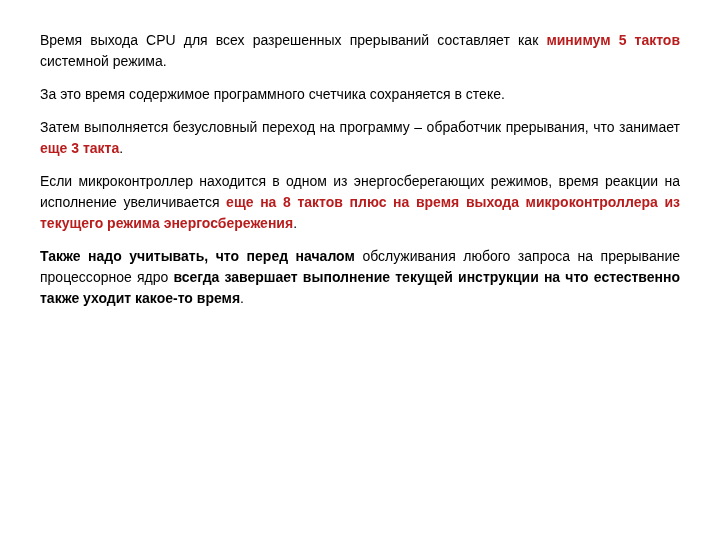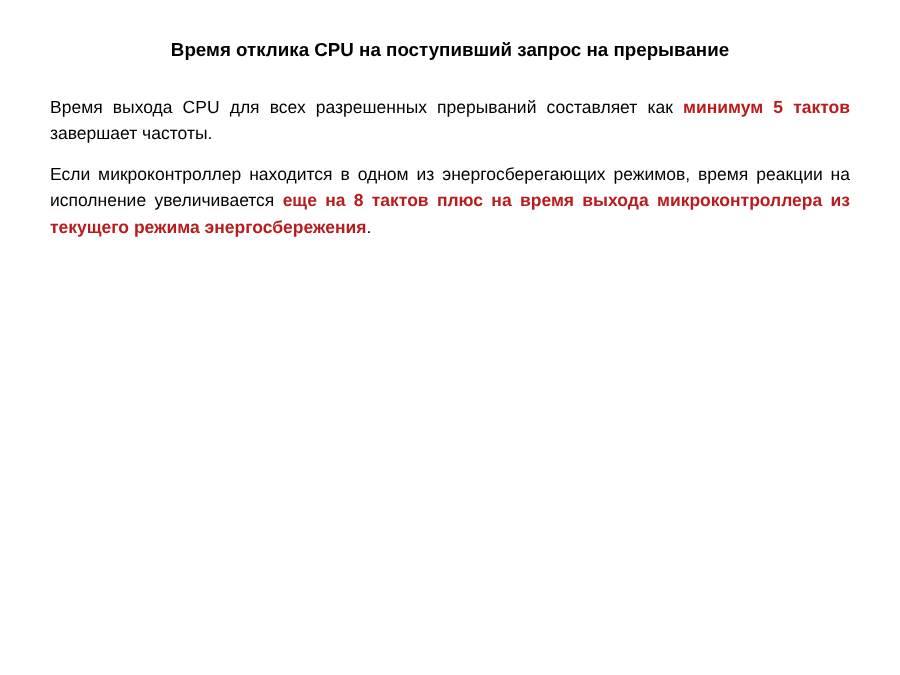--- a/index.html
+++ b/index.html
@@ -45,28 +45,36 @@
       font-weight: bold;
     }
     .bold {
       font-weight: bold;
     }
   </style>
 </head>
 <body>
 
 <div class="page-container">
-  <div class="title">Время отклика CPU на поступивший запрос на прерывание</div>
 
   <div class="content">
 
     <p class="paragraph">
-      <span>Время выхода CPU для всех разрешенных прерываний составляет как </span><span class="highlight-red">минимум 5 тактов</span><span> завершает частоты.</span>
+      <span>Время выхода CPU для всех разрешенных прерываний составляет как </span><span class="highlight-red">минимум 5 тактов</span><span> системной режима.</span>
     </p>
 
+    <p class="paragraph">
+      <span>За это время содержимое программного счетчика сохраняется в стеке.</span>
+    </p>
 
+    <p class="paragraph">
+      <span>Затем выполняется безусловный переход на программу – обработчик прерывания, что занимает </span><span class="highlight-red">еще 3 такта</span><span>.</span>
+    </p>
 
     <p class="paragraph">
       <span>Если микроконтроллер находится в одном из энергосберегающих режимов, время реакции на исполнение увеличивается </span><span class="highlight-red">еще на 8 тактов</span><span> </span><span class="highlight-red">плюс на время выхода микроконтроллера из текущего режима энергосбережения</span><span>.</span>
     </p>
 
+    <p class="paragraph">
+      <span class="bold">Также надо учитывать, что перед началом</span><span> обслуживания любого запроса на прерывание процессорное ядро </span><span class="bold">всегда завершает выполнение текущей инструкции на что естественно также уходит какое-то время</span><span>.</span>
+    </p>
   </div>
 </div>
 
 </body></html>

